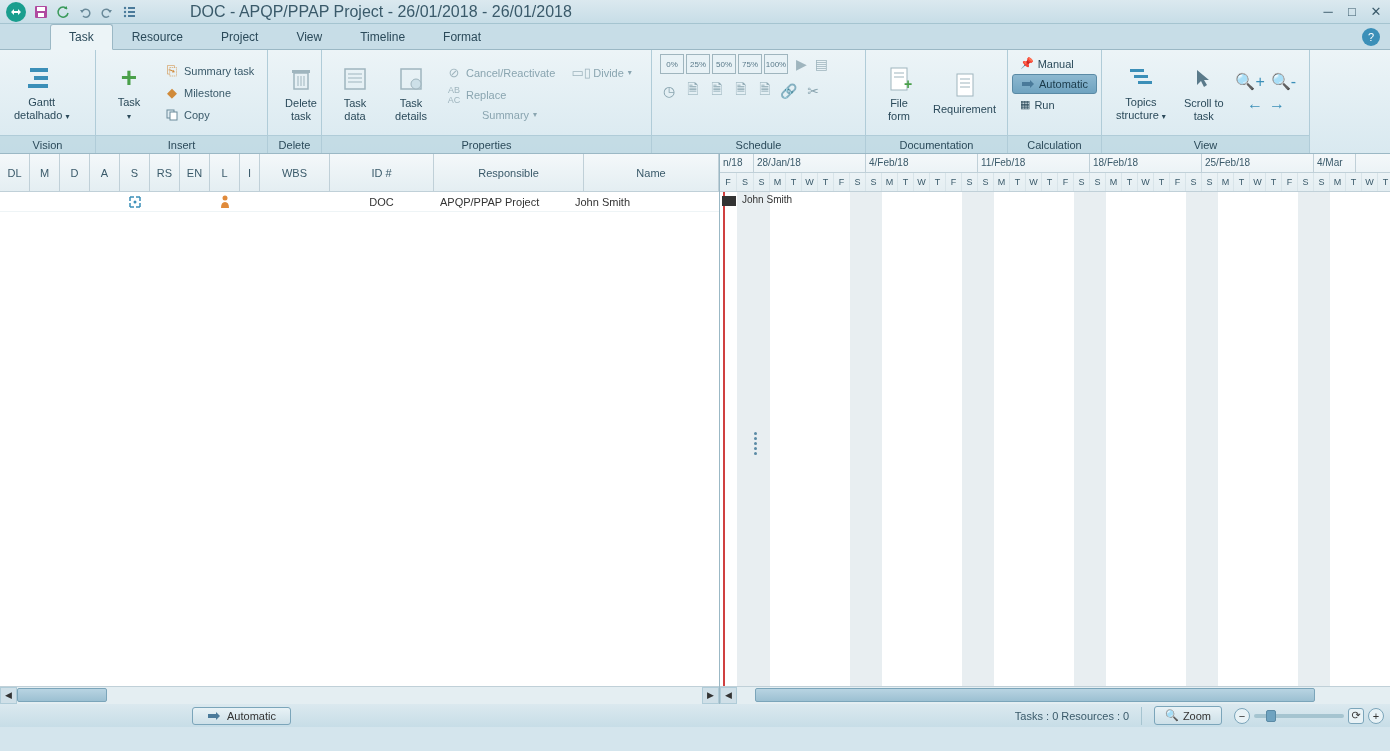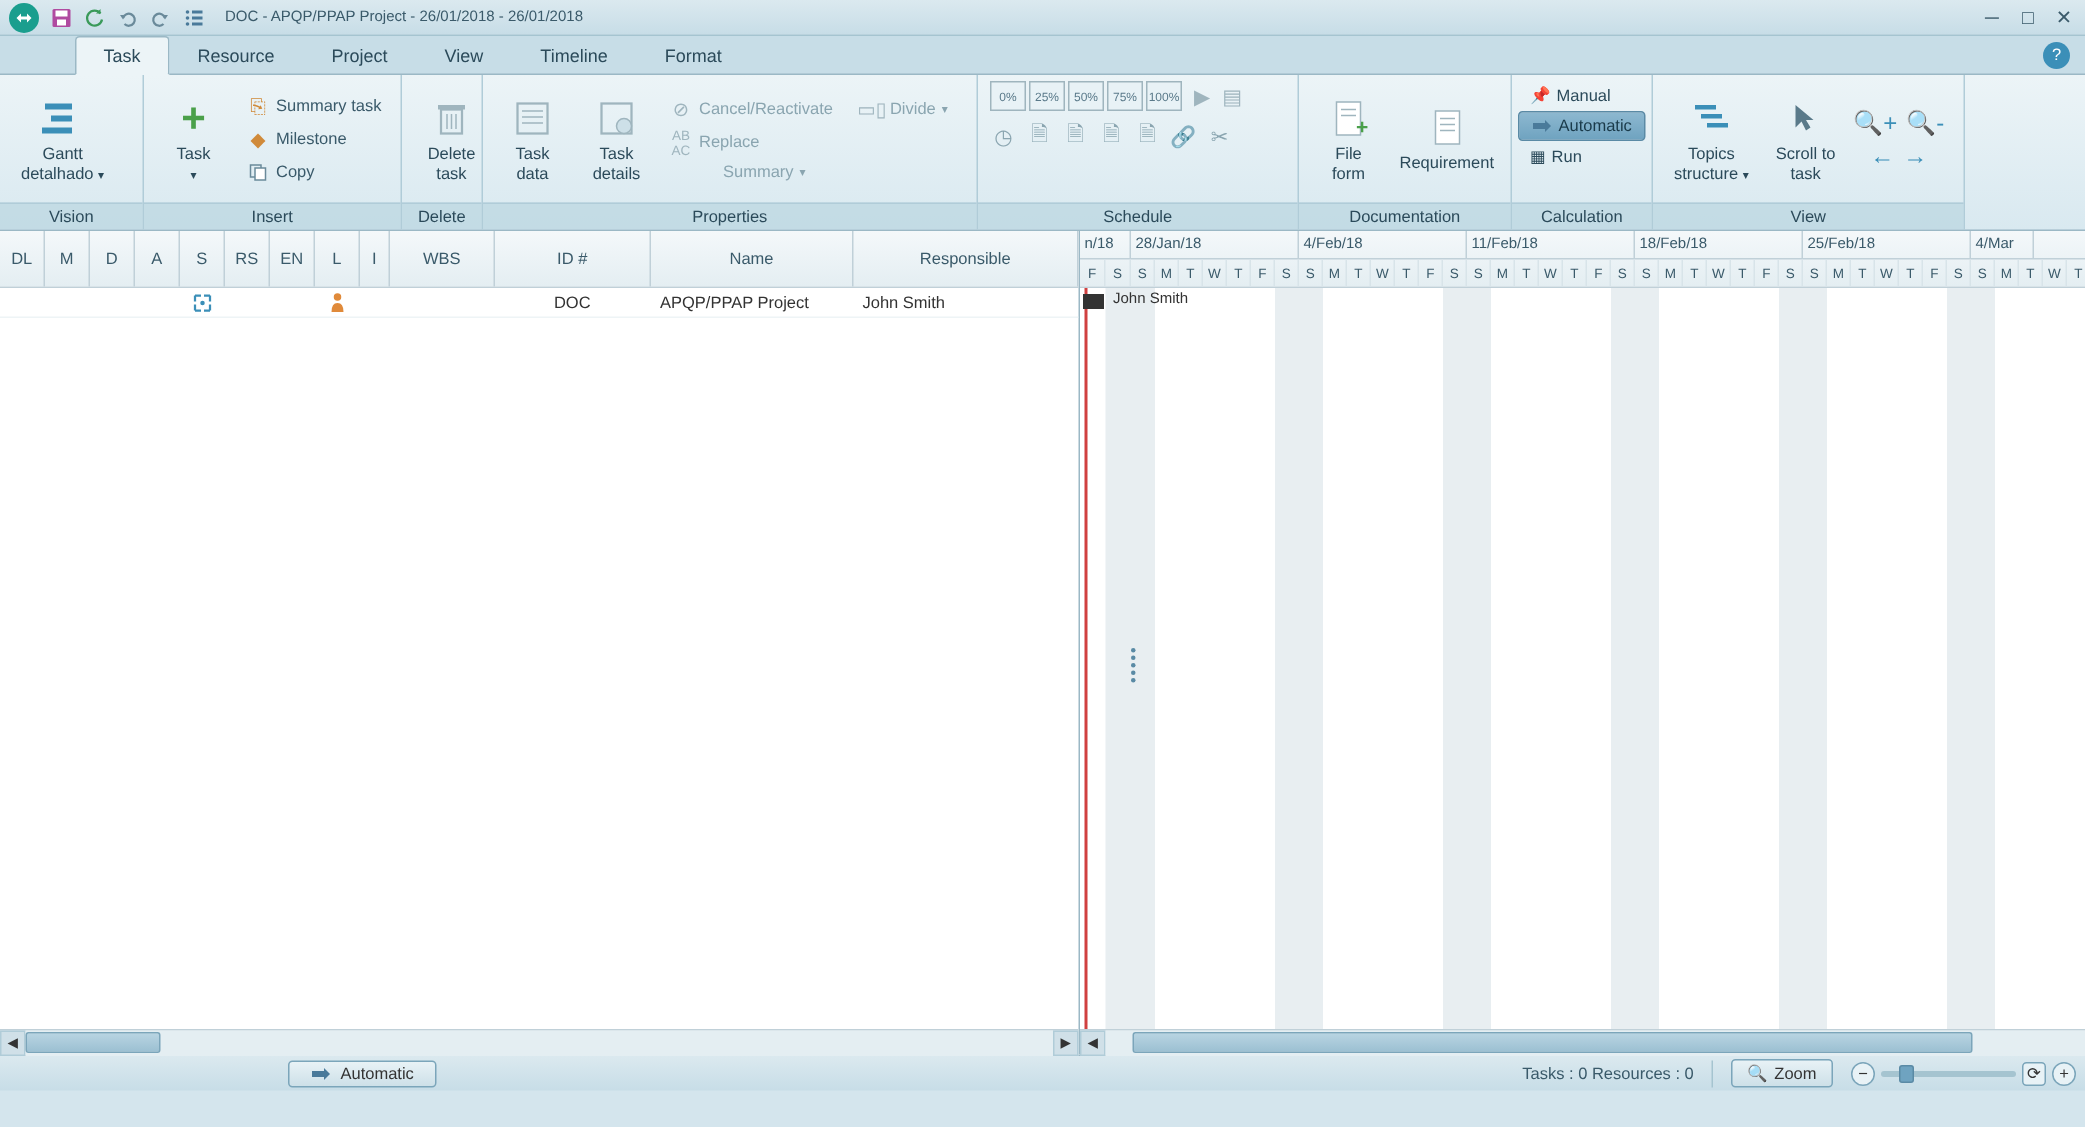--- a/index.html
+++ b/index.html
@@ -3,21 +3,21 @@
 <meta charset="utf-8">
 <style>
 * { box-sizing: border-box; margin: 0; padding: 0; }
 body { font-family: Arial, sans-serif; font-size: 11px; color: #333; background: #d4e5ed; width: 1390px; height: 751px; overflow: hidden; position: relative; }
 
 
 .titlebar { height: 24px; background: linear-gradient(to bottom, #dbe9ef, #c7dde7); display: flex; align-items: center; padding: 0 6px; border-bottom: 1px solid #a5c4d0; }
 .titlebar .app-icon { width: 20px; height: 20px; background: #1a9e8e; border-radius: 50%; margin-right: 6px; display: flex; align-items: center; justify-content: center; color: white; font-size: 10px; }
 .titlebar .qat { display: flex; gap: 4px; margin-right: 12px; align-items: center; }
 .titlebar .qat-item { width: 18px; height: 18px; display: flex; align-items: center; justify-content: center; font-size: 13px; cursor: pointer; }
-.titlebar .title-text { color: #3a5a6a; font-size: 10px; }
+.titlebar .title-text { color: #3a5a6a; font-size: 16px; margin-left: 40px; }
 .titlebar .win-controls { margin-left: auto; display: flex; gap: 8px; }
 .titlebar .win-controls span { width: 16px; height: 16px; display: flex; align-items: center; justify-content: center; cursor: pointer; color: #3a5a6a; font-size: 13px; }
 
 
 .tabbar { height: 26px; background: #c7dde7; display: flex; align-items: flex-end; padding-left: 50px; border-bottom: 1px solid #9bb8c5; position: relative; }
 .tabbar .tab { padding: 5px 18px; color: #2b4a5a; cursor: pointer; font-size: 12px; border: 1px solid transparent; border-bottom: none; }
 .tabbar .tab.active { background: #ecf4f7; border: 1px solid #9bb8c5; border-bottom: 1px solid #ecf4f7; margin-bottom: -1px; border-radius: 3px 3px 0 0; }
 .tabbar .help-icon { position: absolute; right: 10px; top: 4px; width: 18px; height: 18px; background: #3b8fb8; border-radius: 50%; color: white; display: flex; align-items: center; justify-content: center; font-size: 11px; cursor: pointer; }
 
 
@@ -393,22 +393,22 @@
         <div class="th" style="width: 30px;">M</div>
         <div class="th" style="width: 30px;">D</div>
         <div class="th" style="width: 30px;">A</div>
         <div class="th" style="width: 30px;">S</div>
         <div class="th" style="width: 30px;">RS</div>
         <div class="th" style="width: 30px;">EN</div>
         <div class="th" style="width: 30px;">L</div>
         <div class="th" style="width: 20px;">I</div>
         <div class="th" style="width: 70px;">WBS</div>
         <div class="th" style="width: 104px;">ID #</div>
+        <div class="th" style="width: 150px;">Responsible</div>
         <div class="th" style="width: 135px;">Name</div>
-        <div class="th" style="width: 150px;">Responsible</div>
       </div>
     <div class="table-body">
       <div class="table-row" id="table-row">
           <div class="td" style="width: 30px;"></div>
           <div class="td" style="width: 30px;"></div>
           <div class="td" style="width: 30px;"></div>
           <div class="td" style="width: 30px;"></div>
           <div class="td" style="width: 30px;">
             <svg width="14" height="14" viewBox="0 0 14 14">
               <path d="M2 2 L6 2 M2 2 L2 6 M12 2 L8 2 M12 2 L12 6 M2 12 L6 12 M2 12 L2 8 M12 12 L8 12 M12 12 L12 8" stroke="#3b8fb8" stroke-width="1.5"></path>

